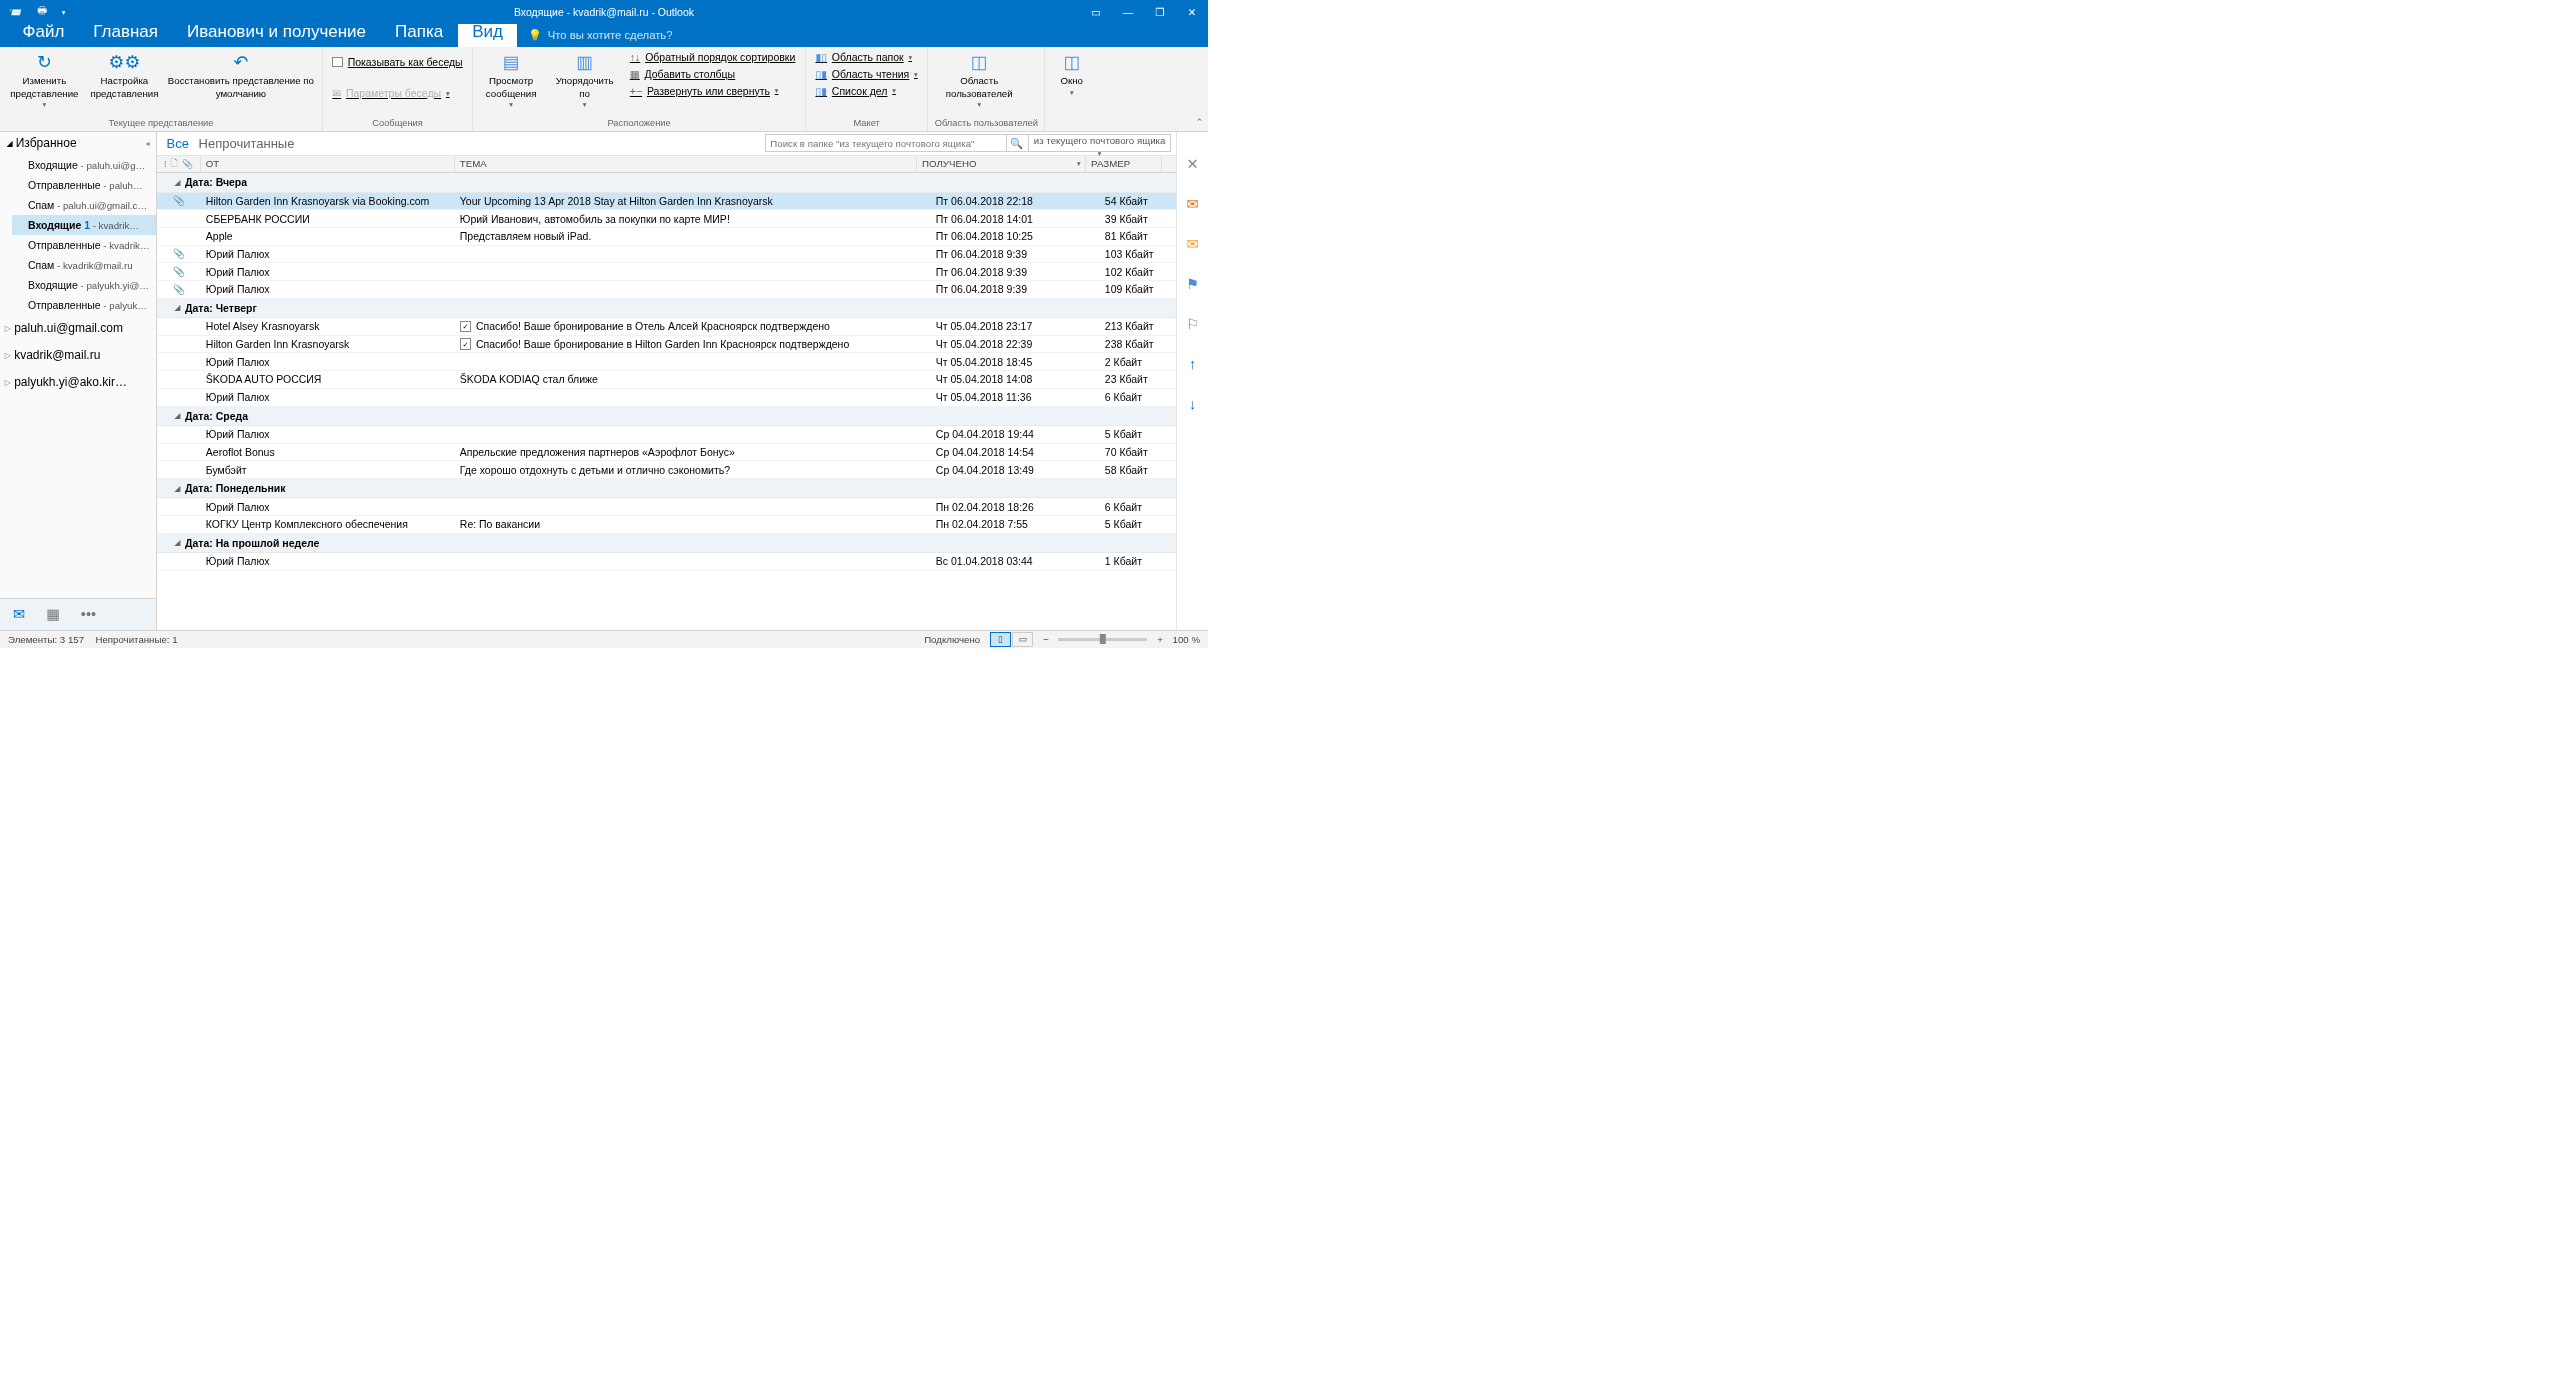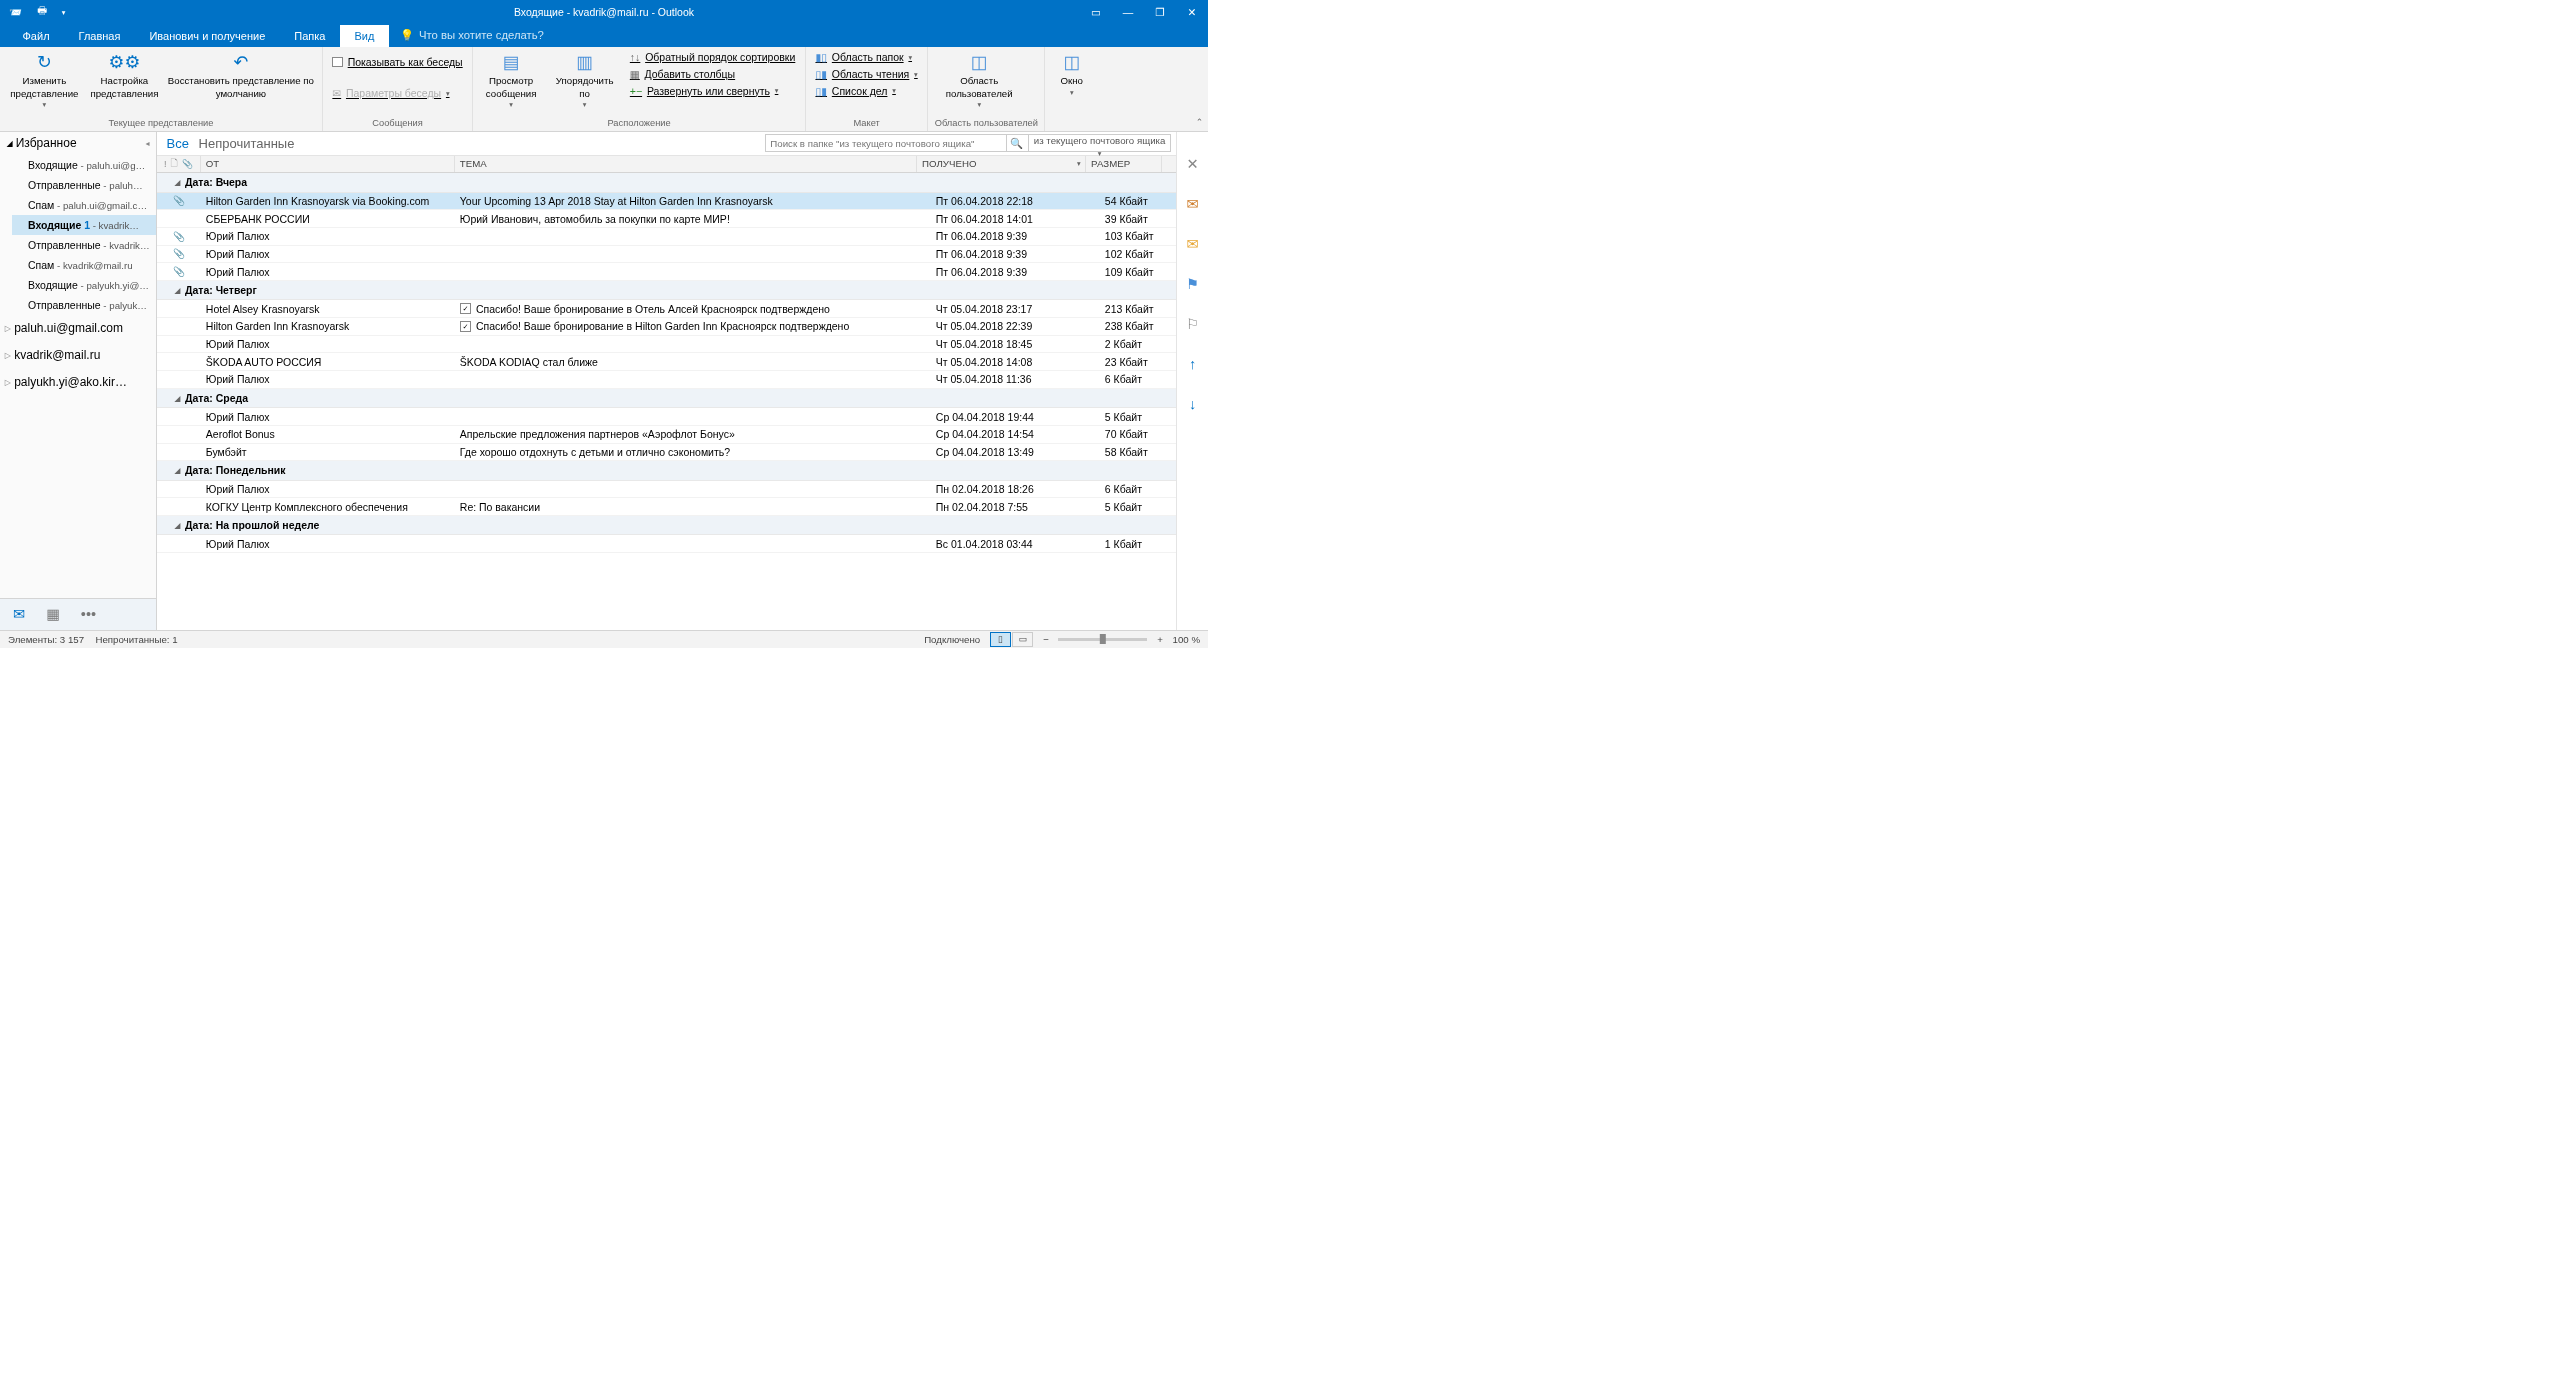--- a/index.html
+++ b/index.html
@@ -7,21 +7,21 @@
 
 
 .title-bar { background: #0072c6; height: 24px; display: flex; align-items: center; color: #fff; position: relative; }
 .title-bar .qat { display: flex; gap: 14.5px; padding-left: 9.7px; align-items: center; }
 .title-bar .title { position: absolute; left: 50%; transform: translateX(-50%); font-size: 10.5px; }
 .title-bar .win-controls { position: absolute; right: 0; display: flex; }
 .title-bar .win-controls div { width: 32px; height: 24px; display: flex; align-items: center; justify-content: center; }
 
 
 .menu-tabs { background: #0072c6; height: 22.5px; display: flex; align-items: flex-end; color: #fff; padding-left: 8px; }
-.menu-tabs .tab { padding: 4.8px 14.5px; font-size: 11px; cursor: pointer; }
+.menu-tabs .tab { padding: 4.8px 14.5px; font-size: 17px; cursor: pointer; }
 .menu-tabs .tab.active { background: #fff; color: #0072c6; }
 .menu-tabs .tell-me { display: flex; align-items: center; gap: 4.8px; padding: 4.8px 11.3px; color: #cce5f5; font-size: 11.3px; }
 
 
 .ribbon { background: #f3f3f3; border-bottom: 0.8px solid #d4d4d4; height: 85px; display: flex; position: relative; }
 .ribbon-group { border-right: 0.8px solid #e1e1e1; padding: 3.2px 6.4px 0 6.4px; display: flex; flex-direction: column; justify-content: space-between; }
 .ribbon-group-label { text-align: center; font-size: 9.3px; color: #666; padding: 1.6px 0 2.4px; }
 .ribbon-row { display: flex; align-items: flex-start; gap: 8px; flex: 1; }
 .ribbon-btn-large { display: flex; flex-direction: column; align-items: center; justify-content: flex-start; width: 76px; text-align: center; font-size: 9.7px; line-height: 1.25; cursor: pointer; padding-top: 1.6px; }
 .ribbon-btn-large .icon-lg { width: 26px; height: 22.5px; display: flex; align-items: center; justify-content: center; font-size: 17.7px; color: #0072c6; margin-bottom: 1.6px; }
@@ -335,20 +335,29 @@
         <div class="msg-row">
       <div class="ic"></div>
       <div class="from">СБЕРБАНК РОССИИ</div>
       <div class="subj">
             <span>Юрий Иванович, автомобиль за покупки по карте МИР!</span>
           </div>
       <div class="recv">Пт 06.04.2018 14:01</div>
       <div class="size">39 Кбайт</div>
         </div>
         <div class="msg-row">
+      <div class="ic"></div>
+      <div class="from">Apple</div>
+      <div class="subj">
+            <span>Представляем новый iPad.</span>
+          </div>
+      <div class="recv">Пт 06.04.2018 10:25</div>
+      <div class="size">81 Кбайт</div>
+        </div>
+        <div class="msg-row">
       <div class="ic">
             <span>📎</span>
           </div>
       <div class="from">Юрий Палюх</div>
       <div class="subj">
             <span></span>
           </div>
       <div class="recv">Пт 06.04.2018 9:39</div>
       <div class="size">103 Кбайт</div>
         </div>

